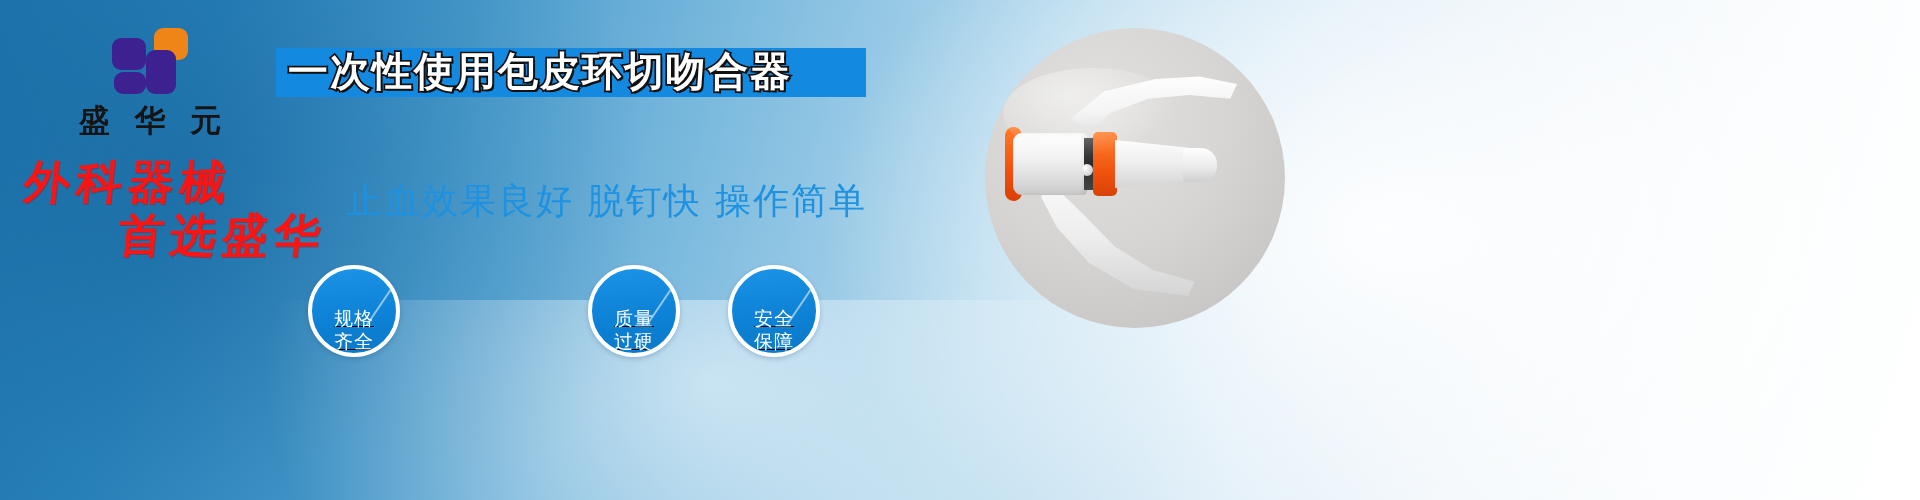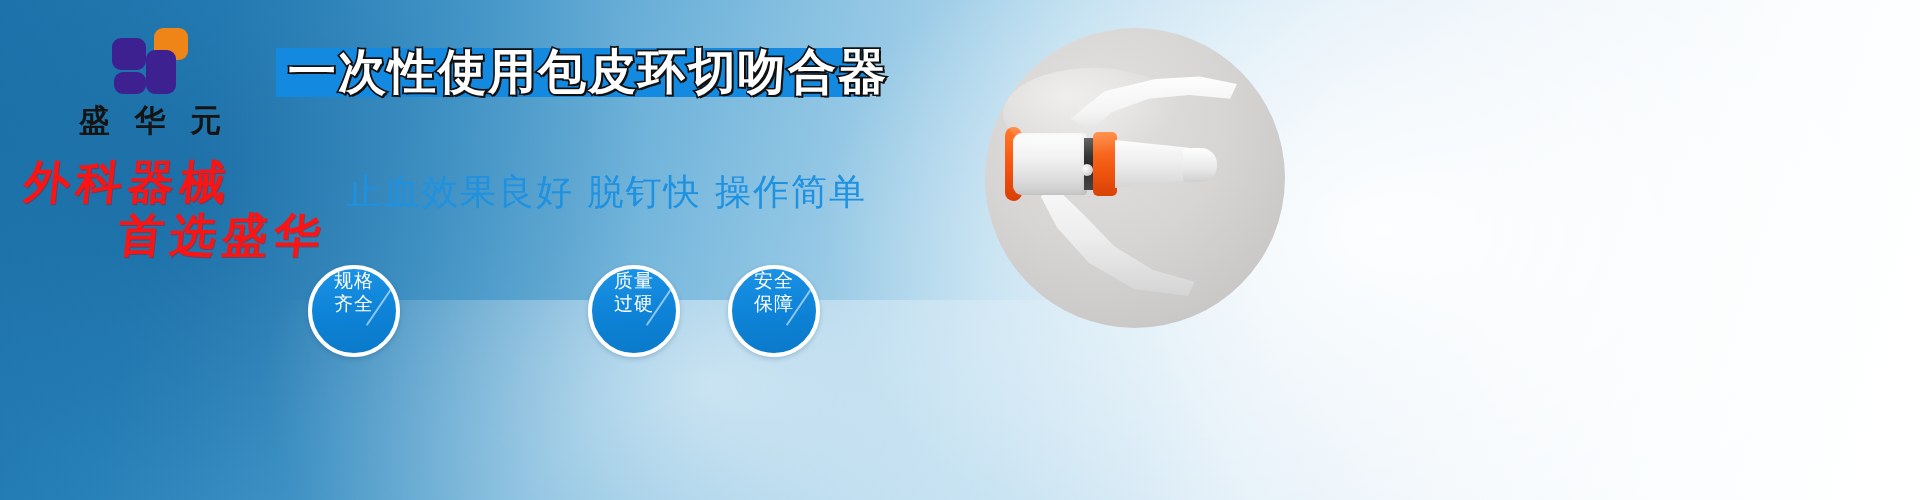--- a/index.html
+++ b/index.html
@@ -40,54 +40,54 @@
     font-family:"DejaVu Sans","Liberation Sans",sans-serif;
   }
 
   
   .headline-bar {
     position:absolute; left:276px; top:48px; width:590px; height:49px;
     background:#1489e0;
   }
   .headline-text {
     position:absolute; left:288px; top:38px; width:600px;
-    font-size:48px; line-height:66px; font-weight:700; color:#ffffff;
+    font-size:40px; line-height:66px; font-weight:700; color:#ffffff;
     letter-spacing:2px; white-space:nowrap;
     font-family:"DejaVu Sans","Liberation Sans",sans-serif;
     -webkit-text-stroke:3.4px #111111;
     paint-order:stroke fill;
     text-shadow:2px 2px 0 #111, -1px 1px 0 #111;
   }
 
   
   .calli { position:absolute; color:#fa1414; font-weight:700;
            font-family:"DejaVu Serif","Liberation Serif",serif;
            letter-spacing:6px; white-space:nowrap;
            text-shadow:1px 1px 0 rgba(160,0,0,0.35);
            transform:skewX(-6deg); }
   .calli-1 { left:24px;  top:152px; font-size:46px; }
   .calli-2 { left:118px; top:205px; font-size:46px; }
 
   
   .subtitle {
-    position:absolute; left:346px; top:168px;
+    position:absolute; left:346px; top:177px;
     font-size:36px; font-weight:400; color:#1e91e0; letter-spacing:2px;
     white-space:nowrap;
     font-family:"DejaVu Sans","Liberation Sans",sans-serif;
   }
 
   
   .circles { position:absolute; left:308px; top:265px; width:560px; height:96px; }
   .circle {
     position:absolute; top:0; width:92px; height:92px; border-radius:50%;
     background:linear-gradient(175deg,#1b93e6 0%, #0d82d6 55%, #0b79c9 100%);
     border:4px solid #ffffff;
     box-shadow:0 2px 5px rgba(10,60,110,0.22);
     overflow:hidden;
-    display:flex; align-items:flex-start; justify-content:center;
+    display:flex; align-items:flex-end; justify-content:center;text-decoration:underline;
   }
   .circle::after {
     content:""; position:absolute; right:16px; top:16px;
     width:2px; height:44px; background:rgba(255,255,255,0.55);
     transform:rotate(34deg); transform-origin:50% 50%;
   }
   .circle-label {
     position:relative; z-index:2; color:#ffffff; font-size:19px; line-height:23px;
     font-weight:400; text-align:center; letter-spacing:1px;
     font-family:"DejaVu Sans","Liberation Sans",sans-serif;

